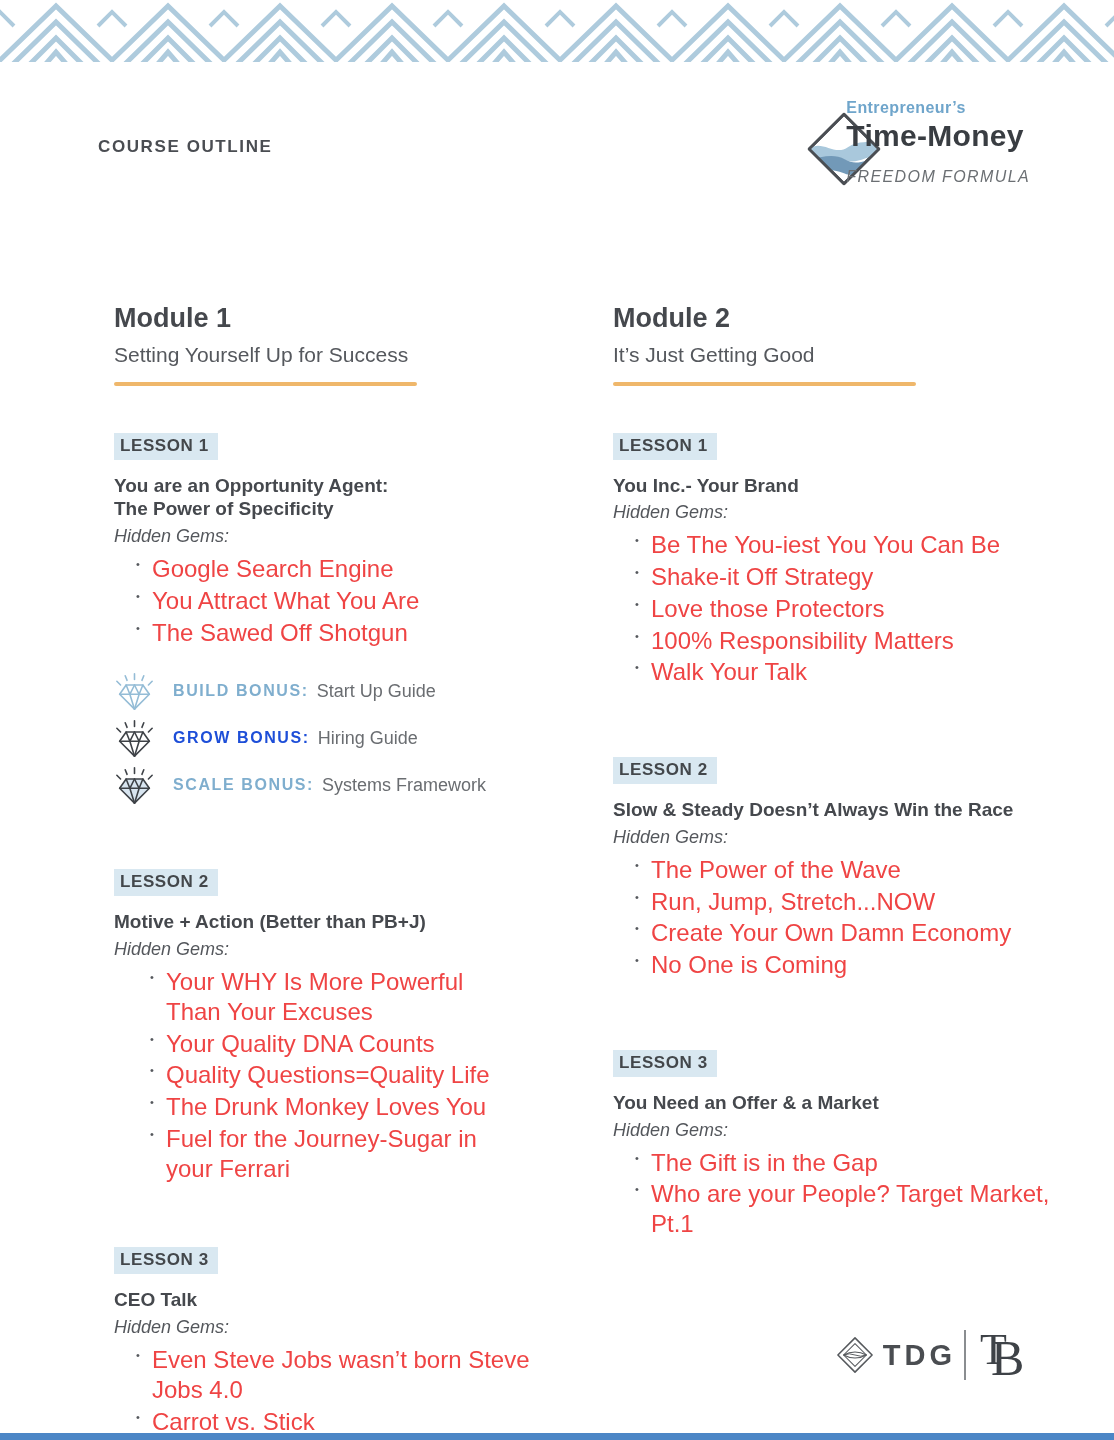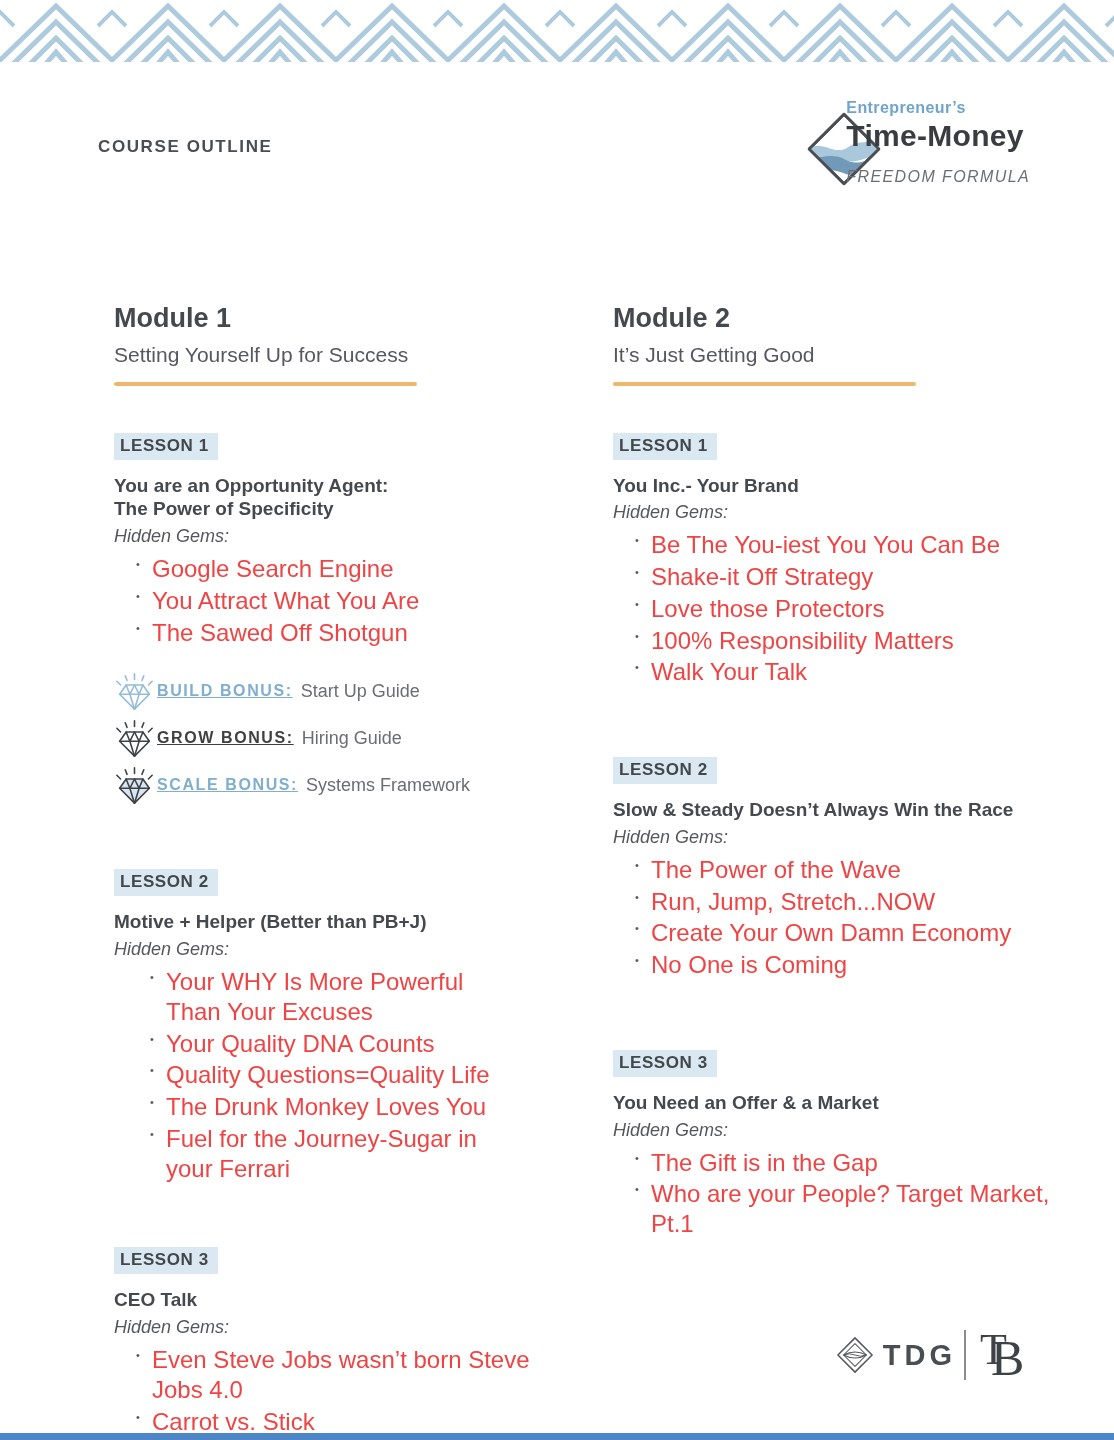--- a/index.html
+++ b/index.html
@@ -41,23 +41,23 @@
   ul.gems { list-style:none; margin:7px 0 0 20px; padding:0; }
   ul.gems.deep { margin-left:34px; }
   ul.gems.narrow li { max-width:352px; }
   ul.gems li { position:relative; padding-left:18px; font-size:24px; color:#ef4444;
     line-height:1.24; margin:2px 0; }
   ul.gems li::before { content:"•"; position:absolute; left:2px; top:4px; font-size:11px; color:#55585D; }
 
   
   .bonuses { margin-top:24px; }
   .bonus-row { display:flex; align-items:center; margin-top:7px; height:40px; }
-  .bonus-label { font-size:16px; font-weight:bold; letter-spacing:1.6px; margin-left:2px; white-space:nowrap;text-decoration:underline; }
+  .bonus-label { font-size:16px; font-weight:bold; letter-spacing:1.6px; margin-left:18px; white-space:nowrap; }
   .bonus-label.blue { color:#7FAECE; }
-  .bonus-label.dark { color:#404040; }
+  .bonus-label.dark { color:#1d4ed8; }
   .bonus-value { font-size:18px; color:#6A6D71; margin-left:8px; white-space:nowrap; }
 
   .gem { display:block; }
   .gem line, .gem polygon, .gem polyline { fill:none; stroke-width:1.7; stroke-linecap:round; stroke-linejoin:round; }
   .gem-blue line, .gem-blue polygon, .gem-blue polyline { stroke:#94BCD6; }
   .gem-dark line, .gem-dark polygon, .gem-dark polyline { stroke:#3E4247; }
   .gem-fill line, .gem-fill polygon, .gem-fill polyline { stroke:#3E4247; }
   .gem-fill .stone-body { fill:#D8E5F0; }
 
   
@@ -194,21 +194,21 @@
             <line x1="27" y1="24" x2="22" y2="40"></line>
           </svg>
           <span class="bonus-label blue">SCALE BONUS:</span>
           <span class="bonus-value">Systems Framework</span>
         </div>
       </div>
 
       <section class="lesson gap">
         <span class="badge">LESSON 2</span>
         <h3 class="l-title">
-          <span class="tline">Motive + Helper (Better than PB+J)</span>
+          <span class="tline">Motive + Action (Better than PB+J)</span>
         </h3>
         <div class="gems-label">Hidden Gems:</div>
         <ul class="gems deep narrow">
           <li>Your WHY Is More Powerful Than Your Excuses</li>
           <li>Your Quality DNA Counts</li>
           <li>Quality Questions=Quality Life</li>
           <li>The Drunk Monkey Loves You</li>
           <li>Fuel for the Journey-Sugar in your Ferrari</li>
         </ul>
       </section>

